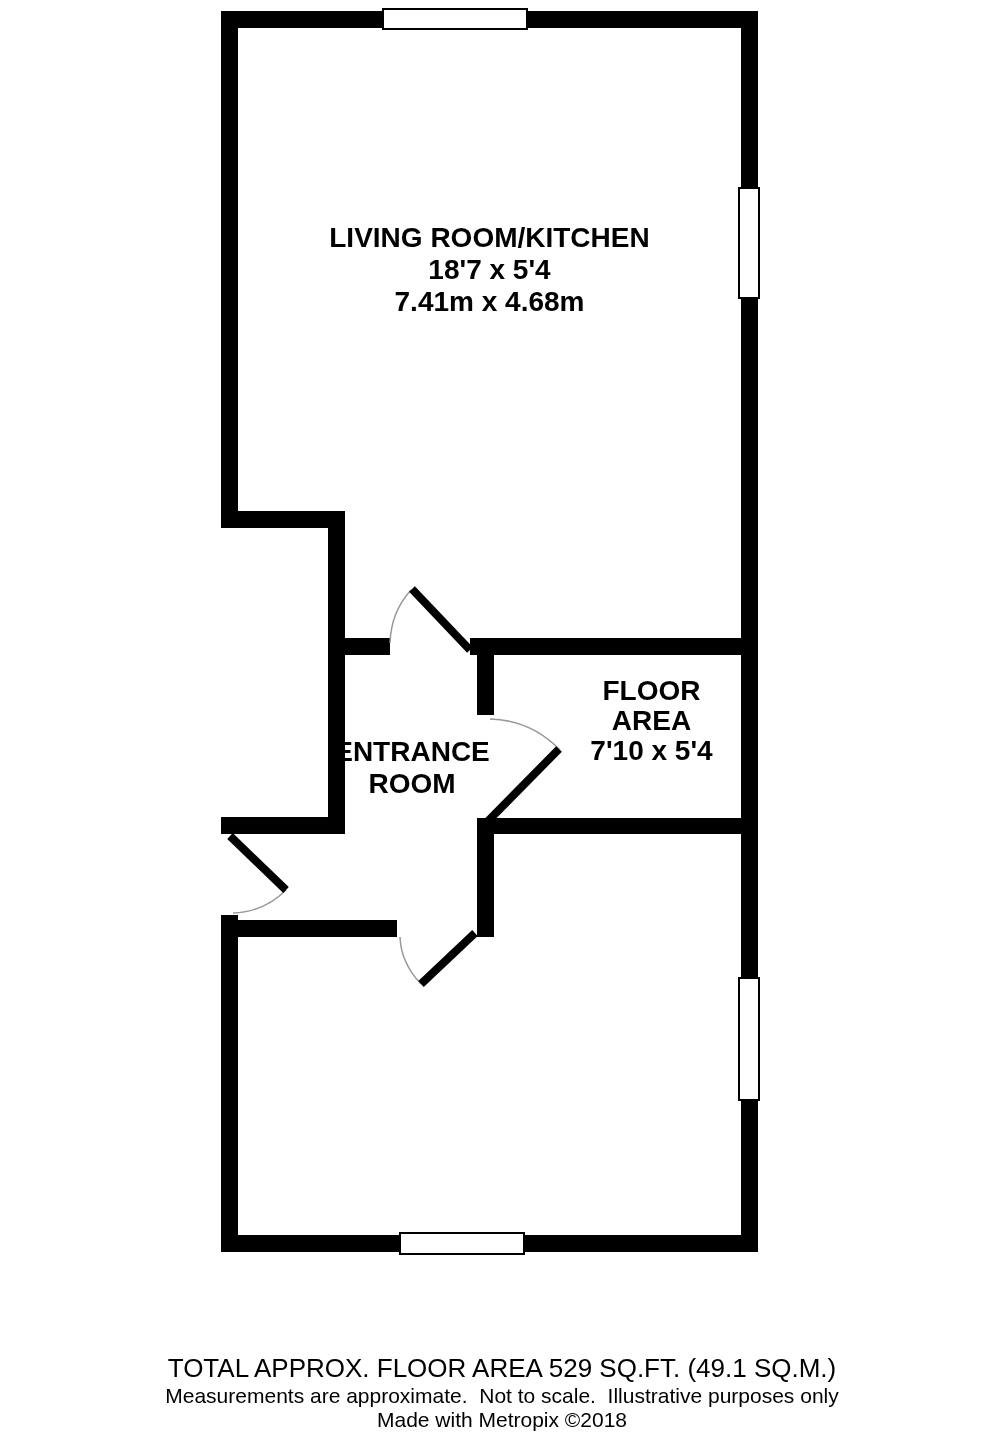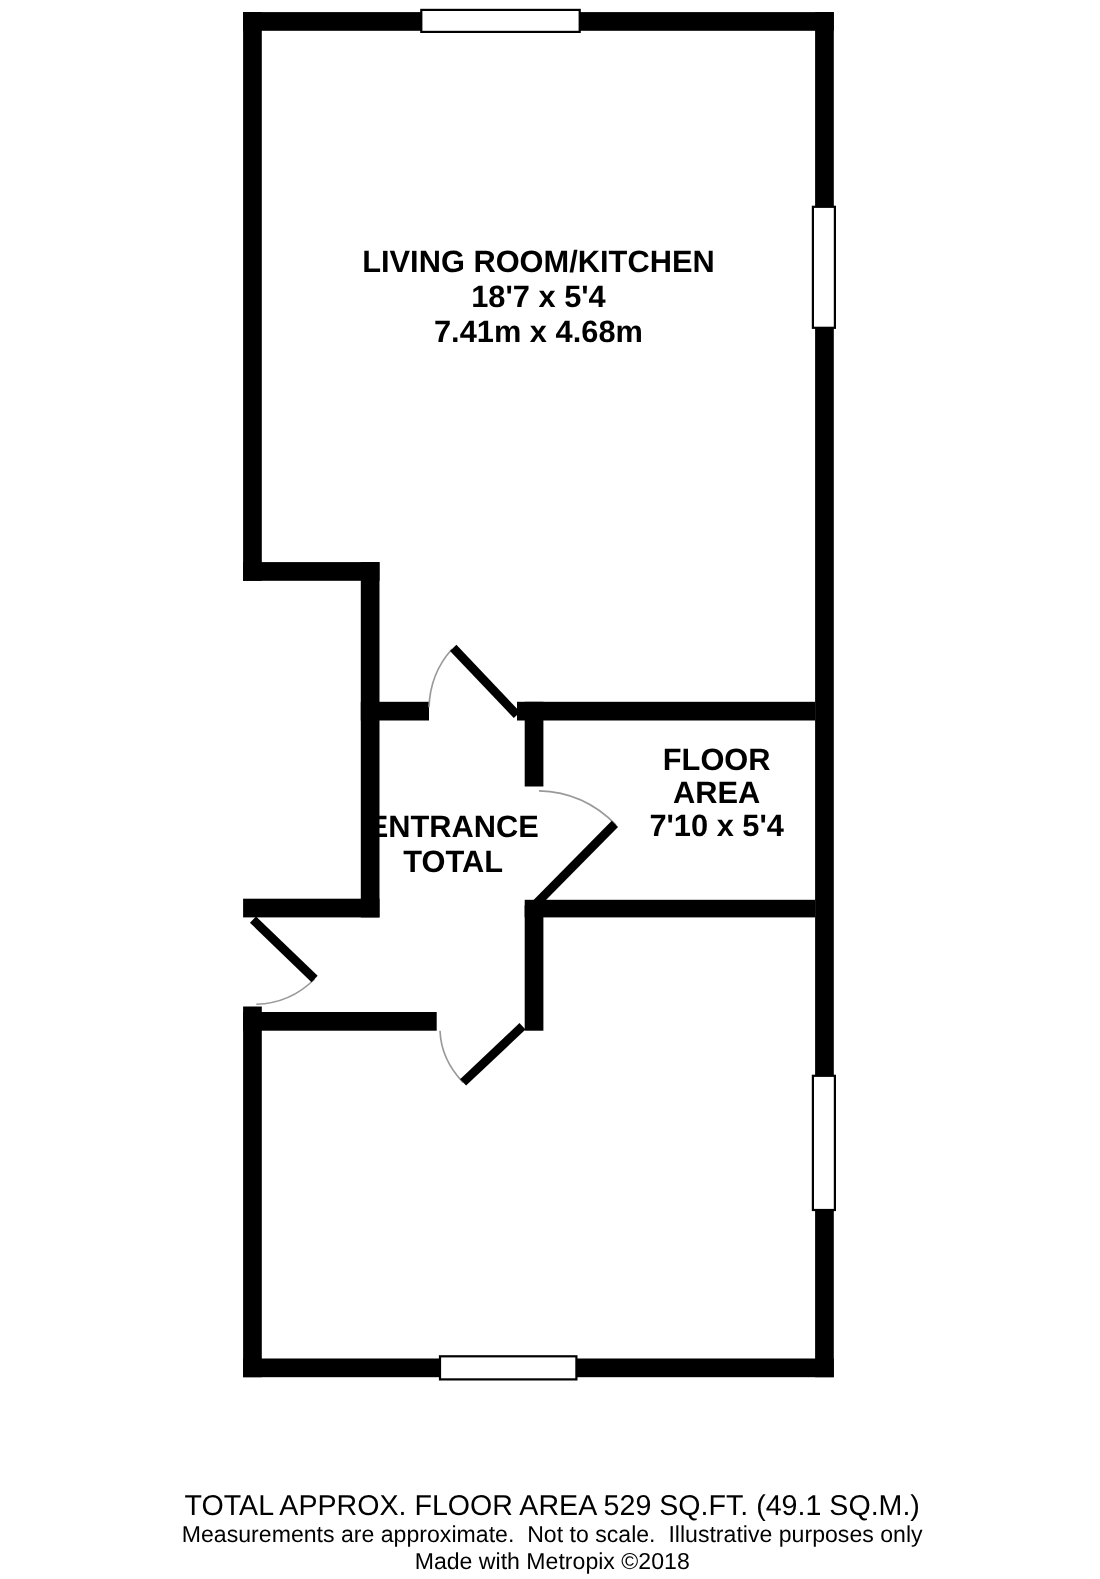--- a/index.html
+++ b/index.html
@@ -85,21 +85,21 @@
   </svg>
 
   <div class="room-label" style="left:221px; top:222px; width:537px;">
     <div>LIVING ROOM/KITCHEN</div>
     <div>18'7 x 5'4</div>
     <div>7.41m x 4.68m</div>
   </div>
 
   <div class="room-label" style="left:262px; top:736px; width:300px;">
     <div>ENTRANCE</div>
-    <div>TOTAL</div>
+    <div>ROOM</div>
   </div>
 
   <div class="room-label shower-label" style="left:531px; top:676px; width:241px;">
     <div>FLOOR</div>
     <div>AREA</div>
     <div>7'10 x 5'4</div>
   </div>
 
 
   <div class="footer-line footer-total" style="top:1355px;">TOTAL APPROX. FLOOR AREA 529 SQ.FT. (49.1 SQ.M.)</div>

